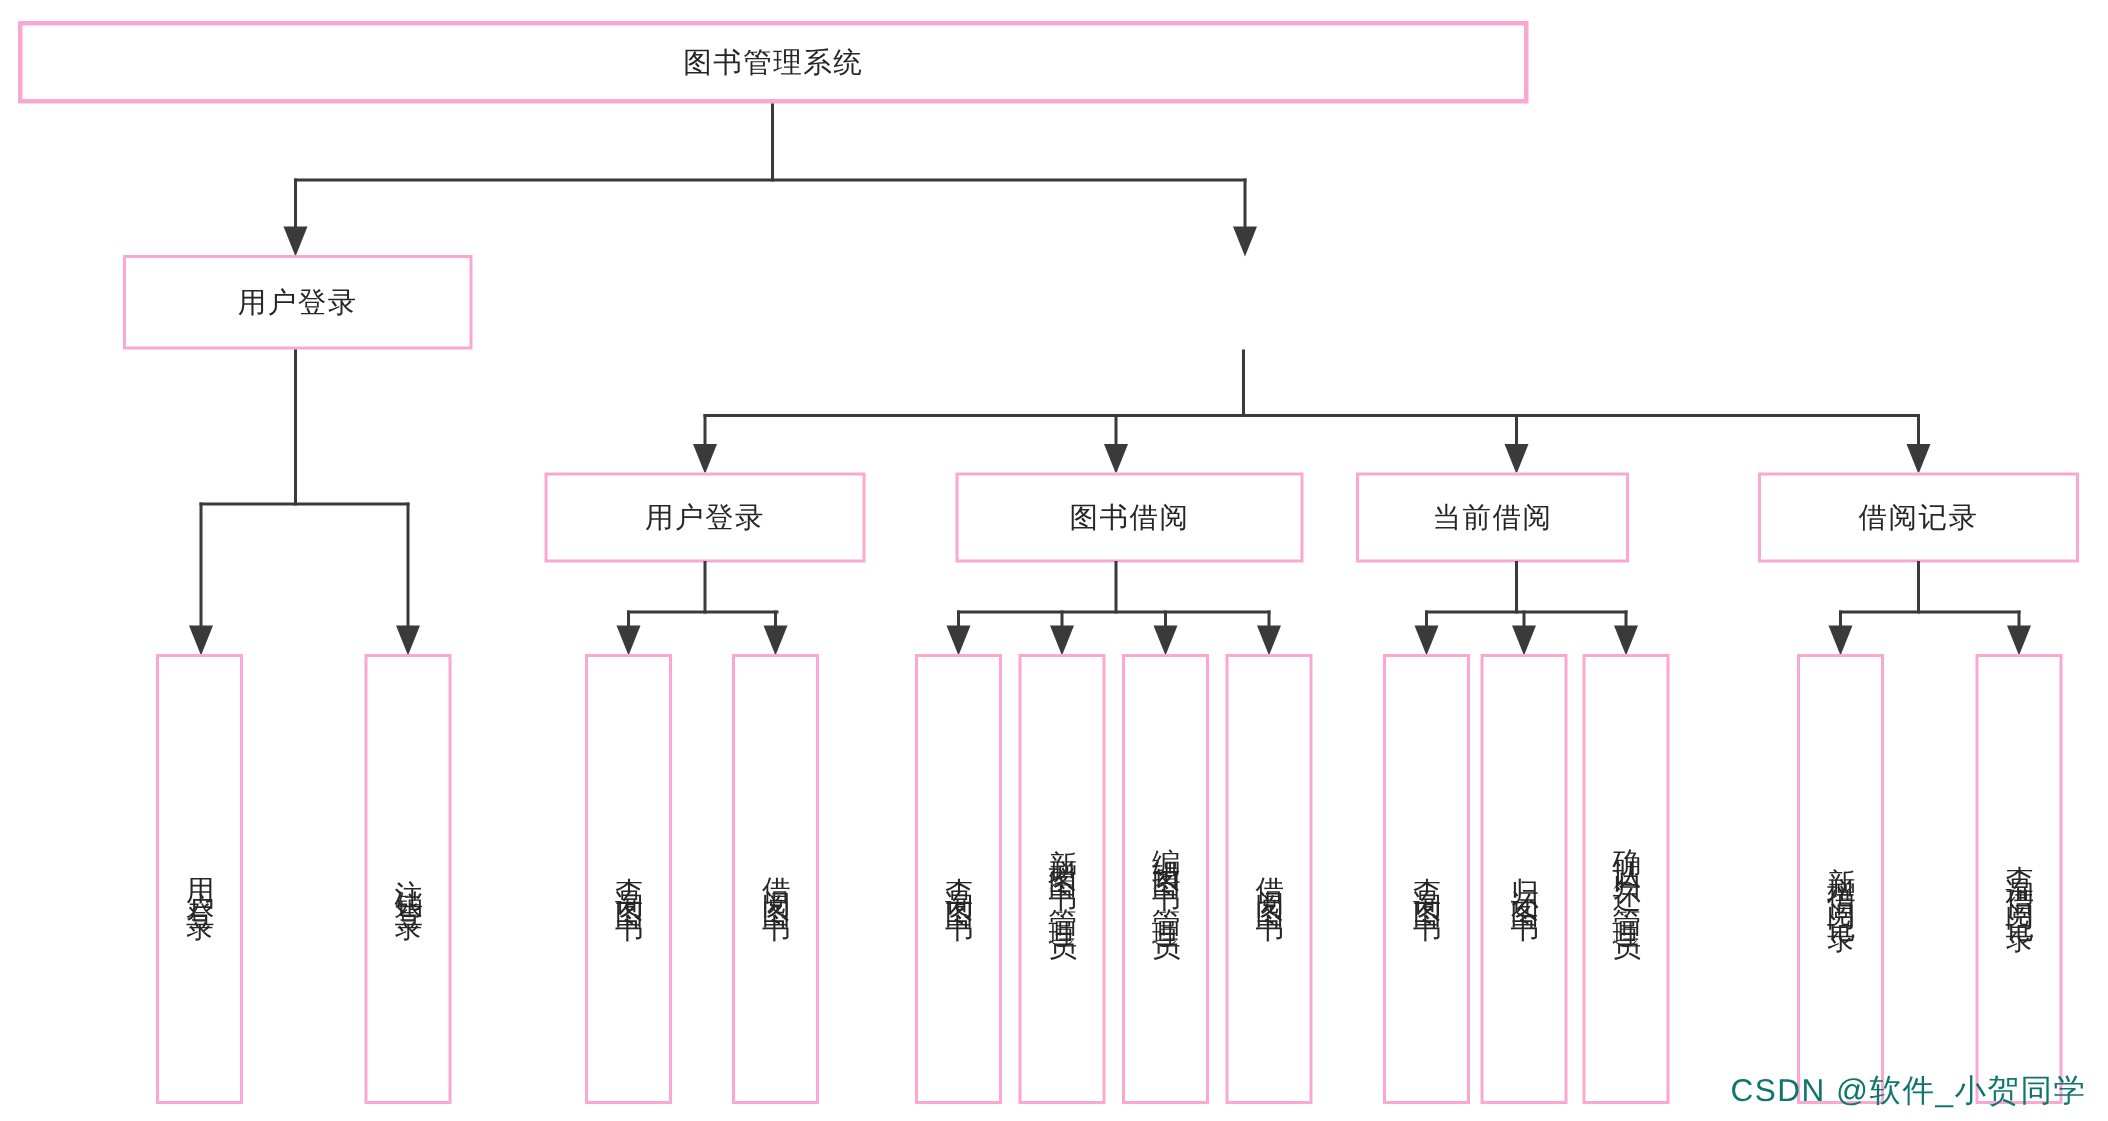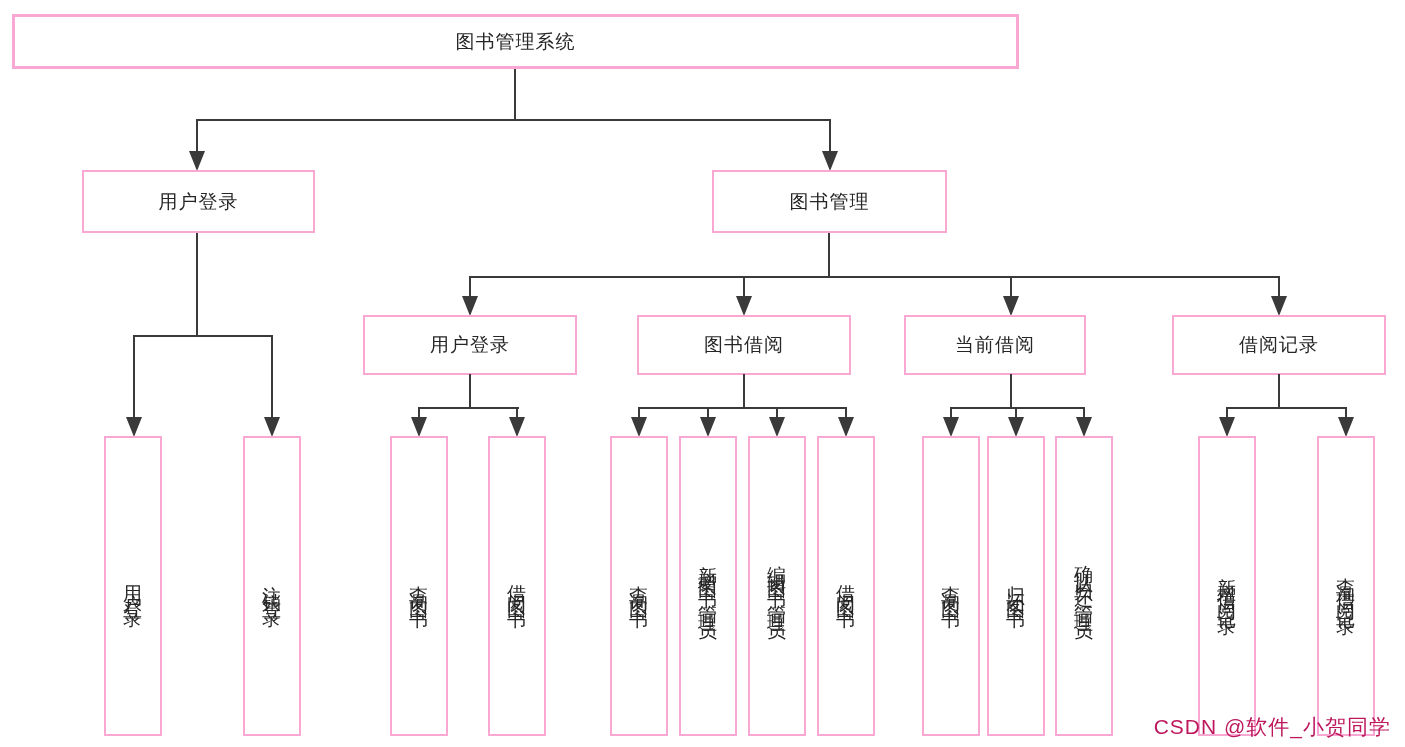--- a/index.html
+++ b/index.html
@@ -51,21 +51,21 @@
     height: 0;
     border-left: 8px solid transparent;
     border-right: 8px solid transparent;
     border-top: 20px solid #3a3a3a;
   }
   .watermark {
     position: absolute;
     right: 14px;
     bottom: 6px;
     font-size: 21px;
-    color: #be185d;
+    color: #0f766e;
     letter-spacing: 1px;
     white-space: nowrap;
   }
 </style>
 </head>
 <body>
 
 <div id="canvas">
 
   <div class="box root-box" style="left:12px; top:14px; width:1007px; height:55px;">
@@ -75,23 +75,20 @@
   <div class="vline" style="left:514px; top:69px; height:52px;"></div>
   <div class="hline" style="left:196px; top:119px; width:635px;"></div>
   <div class="vline" style="left:196px; top:119px; height:38px;"></div>
   <div class="arrow-down" style="left:189px; top:151px;"></div>
   <div class="vline" style="left:829px; top:119px; height:38px;"></div>
   <div class="arrow-down" style="left:822px; top:151px;"></div>
 
   <div class="box" style="left:82px; top:170px; width:233px; height:63px;">
     <span class="hlabel">用户登录</span>
   </div>
-  <div class="box" style="left:712px; top:170px; width:235px; height:63px;">
-    <span class="hlabel">图书管理</span>
-  </div>
 
   <div class="vline" style="left:196px; top:233px; height:104px;"></div>
   <div class="hline" style="left:133px; top:335px; width:140px;"></div>
   <div class="vline" style="left:133px; top:335px; height:86px;"></div>
   <div class="arrow-down" style="left:126px; top:417px;"></div>
   <div class="vline" style="left:271px; top:335px; height:86px;"></div>
   <div class="arrow-down" style="left:264px; top:417px;"></div>
 
   <div class="vline" style="left:828px; top:233px; height:45px;"></div>
   <div class="hline" style="left:469px; top:276px; width:811px;"></div>
@@ -100,21 +97,21 @@
   <div class="vline" style="left:743px; top:276px; height:24px;"></div>
   <div class="arrow-down" style="left:736px; top:296px;"></div>
   <div class="vline" style="left:1010px; top:276px; height:24px;"></div>
   <div class="arrow-down" style="left:1003px; top:296px;"></div>
   <div class="vline" style="left:1278px; top:276px; height:24px;"></div>
   <div class="arrow-down" style="left:1271px; top:296px;"></div>
 
   <div class="box" style="left:363px; top:315px; width:214px; height:60px;">
     <span class="hlabel">用户登录</span>
   </div>
-  <div class="box" style="left:637px; top:315px; width:214px; height:60px;">
+  <div class="box" style="left:637px; top:315px; width:232px; height:60px;">
     <span class="hlabel">图书借阅</span>
   </div>
   <div class="box" style="left:904px; top:315px; width:182px; height:60px;">
     <span class="hlabel">当前借阅</span>
   </div>
   <div class="box" style="left:1172px; top:315px; width:214px; height:60px;">
     <span class="hlabel">借阅记录</span>
   </div>
 
   <div class="vline" style="left:469px; top:374px; height:35px;"></div>

